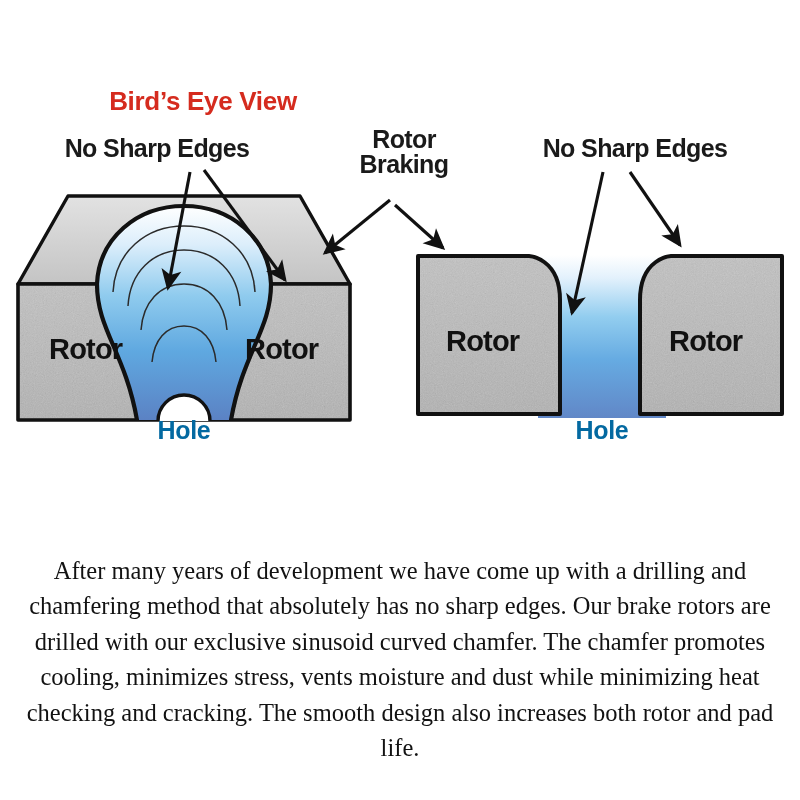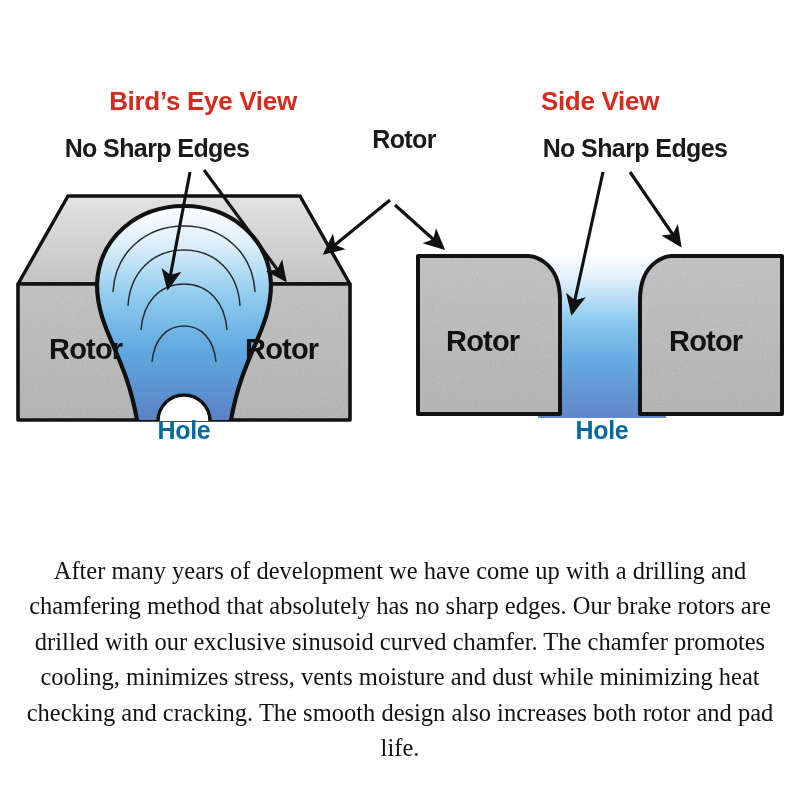--- a/index.html
+++ b/index.html
@@ -157,28 +157,28 @@
       </g>
     </g>
   </svg>
 
   <div class="lbl title-red" style="left:58px;top:88px;width:290px;">Bird’s Eye View</div>
 
   <div class="lbl lbl-black" style="left:22px;top:136px;width:270px;">No Sharp Edges</div>
 
   <div style="position:absolute;left:338px;top:127px;width:132px;text-align:center;">
     <div class="lbl-black" style="position:relative;line-height:25px;">Rotor</div>
+    <div class="lbl-black" style="position:relative;line-height:25px;">Braking</div>
   </div>
 
   <div class="rotor-word" style="left:49px;top:333px;">Rotor</div>
   <div class="rotor-word" style="left:245px;top:333px;">Rotor</div>
 
   <div class="lbl lbl-hole" style="left:124px;top:418px;width:120px;">Hole</div>
 
-  <div class="lbl title-red" style="left:505px;top:88px;width:190px;">Side View</div>
 
   <div class="lbl lbl-black" style="left:497px;top:136px;width:276px;">No Sharp Edges</div>
 
   <div class="rotor-word" style="left:446px;top:325px;">Rotor</div>
   <div class="rotor-word" style="left:669px;top:325px;">Rotor</div>
 
   <div class="lbl lbl-hole" style="left:542px;top:418px;width:120px;">Hole</div>
 
   <p id="paragraph">After many years of development we have come up with a drilling and chamfering method that absolutely has no sharp edges.  Our brake rotors are drilled with our exclusive sinusoid curved chamfer. The chamfer promotes cooling, minimizes stress, vents moisture and dust while minimizing heat checking and cracking. The smooth design also increases both rotor and pad life.</p>
 

